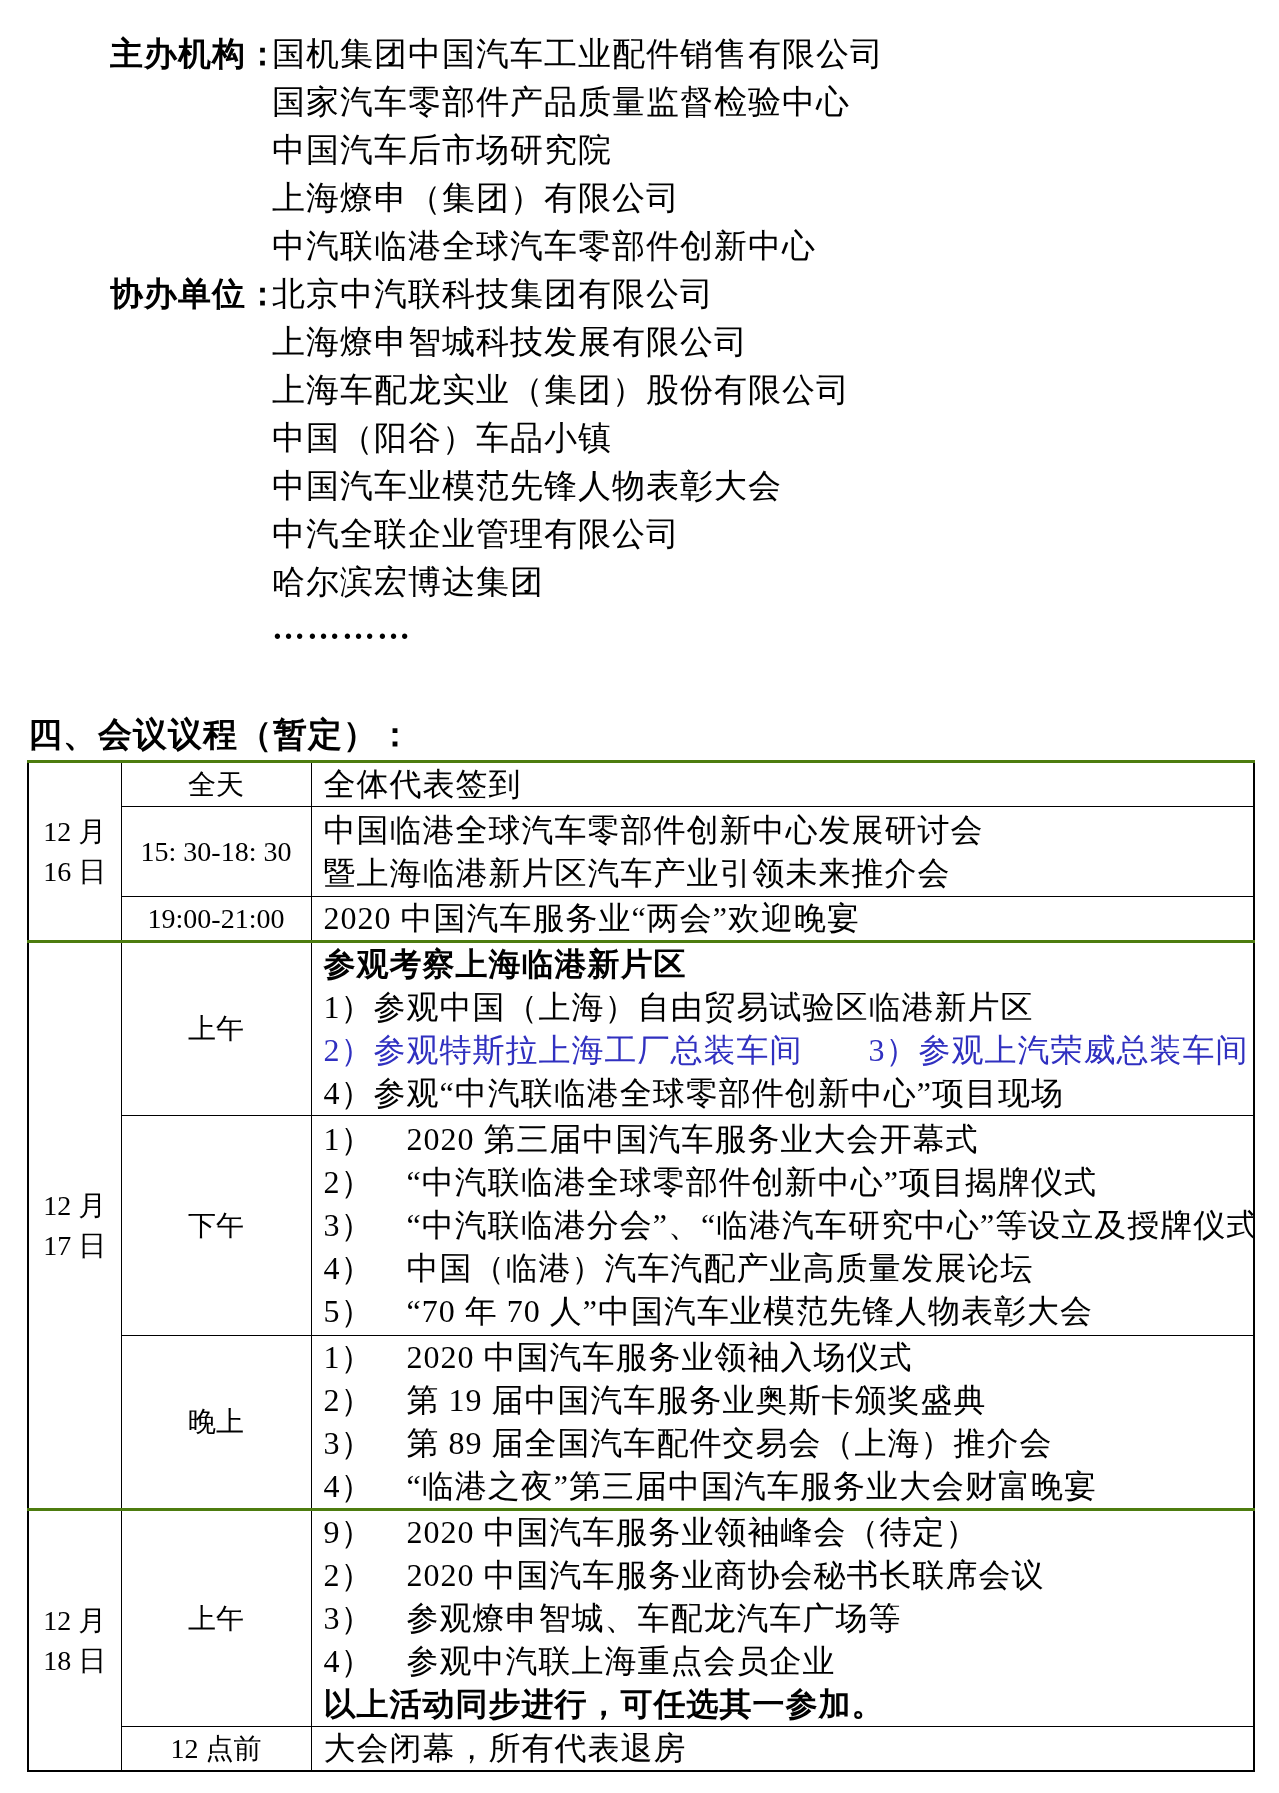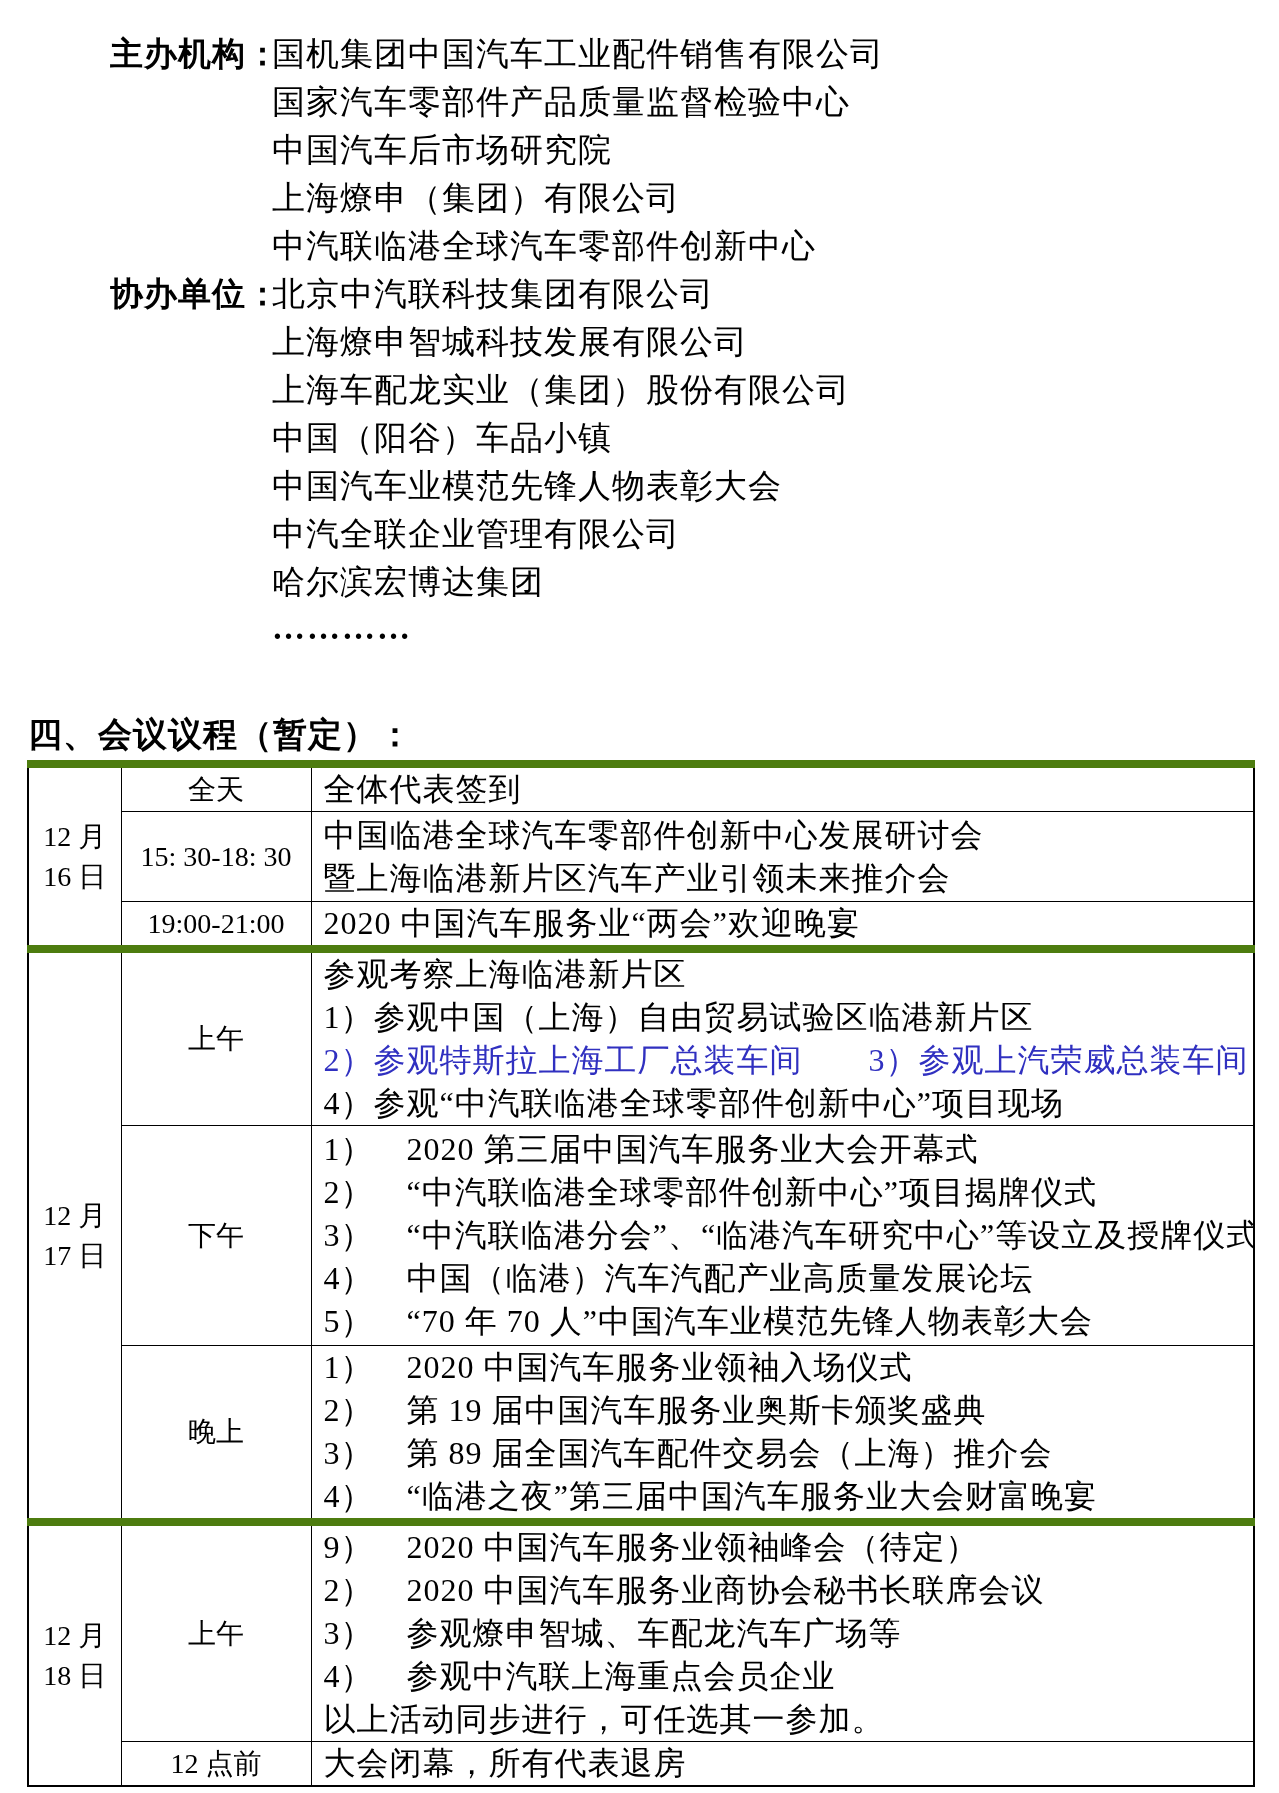--- a/index.html
+++ b/index.html
@@ -15,27 +15,27 @@
 
   
   #agenda-title{position:absolute;left:28px;top:712px;font-size:34px;font-weight:bold;
                 line-height:46px;white-space:nowrap;letter-spacing:1px;}
 
   
   #table-wrap{position:absolute;left:27px;top:760px;width:1226px;}
   table.agenda{border-collapse:collapse;table-layout:fixed;width:1226px;
                border:2px solid #000;}
   table.agenda td{border:1px solid #000;overflow:hidden;}
-  tr.section-start > td{border-top:8px solid #4d7c0f;}
+  tr.section-start > td{border-top:3px solid #4d7c0f;}
   td.date{width:93px;text-align:center;vertical-align:middle;font-size:28px;}
   td.date .dl{line-height:40px;white-space:nowrap;}
   td.time{width:190px;text-align:center;vertical-align:middle;font-size:28px;white-space:nowrap;}
   td.content{vertical-align:middle;padding:0 8px 0 12px;font-size:32px;letter-spacing:1px;margin-top:12px;}
   .cl{line-height:43px;white-space:nowrap;}
-  .bold-line{font-weight:normal;}
+  .bold-line{font-weight:bold;}
   .blue-line{color:var(--accent-blue,#3030C0);}
 
   tr.h45{height:45px;} tr.h90{height:90px;} tr.h172{height:172px;}
   tr.h220{height:220px;} tr.h170{height:170px;} tr.h215{height:215px;} tr.h43{height:43px;}
 </style>
 </head>
 <body>
 
 <div id="page">
 

